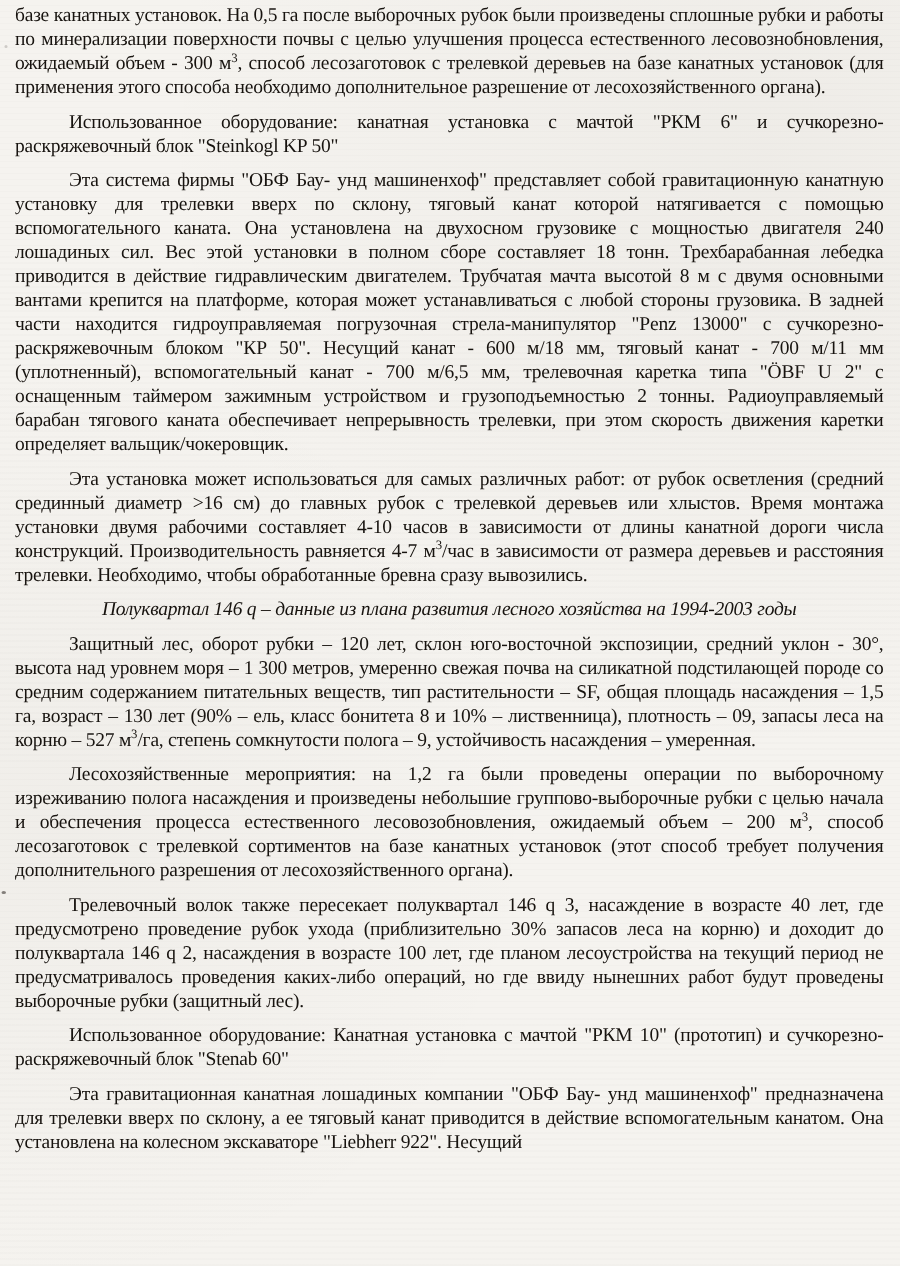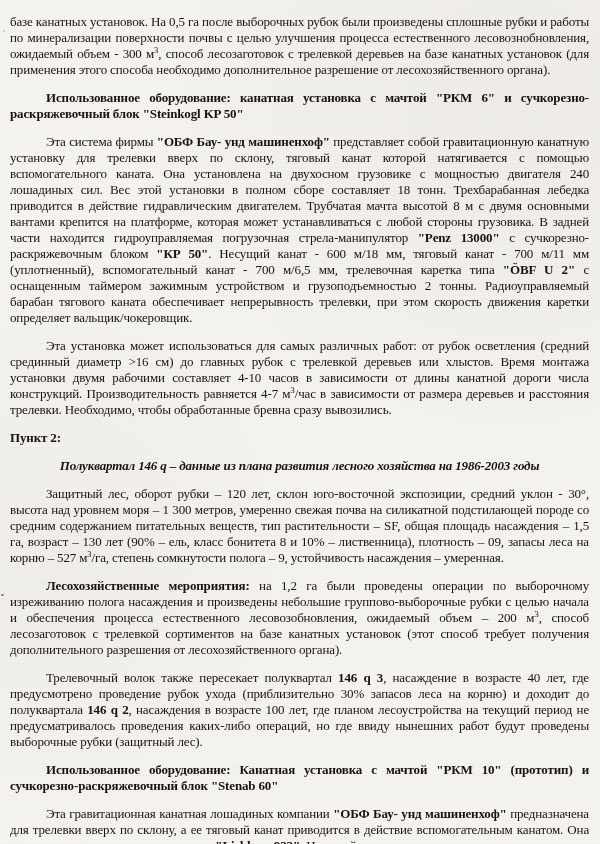--- a/index.html
+++ b/index.html
@@ -20,24 +20,24 @@
     height: 844px;
     padding: 2px 11px 0 10px;
     font-family: "Liberation Serif", "DejaVu Serif", serif;
     font-size: 13px;
     line-height: 16px;
     letter-spacing: -0.15px;
     color: #17130f;
     text-align: justify;
     overflow: hidden;
   }
-  p.block { margin: 12px 0 7px 0; }
+  p.block { margin: 0 0 7px 0; }
   p.indent { text-indent: 36px; }
   p.center { text-align: center; text-indent: 0; }
-  .b { font-weight: 700; }
+  .b { font-weight: 400; }
   .i { font-style: italic; }
   .sup {
     font-size: 8.5px;
     line-height: 0;
     position: relative;
     top: -5px;
     letter-spacing: 0;
   }
   .speck {
     position: absolute;
@@ -48,22 +48,21 @@
   .speck-2 { left: 3px; top: 30px;  width: 2px; height: 2px; opacity: .35; }
 </style>
 </head>
 <body>
 
 <div class="page" id="doc-root">
     <p class="block"><span>базе канатных установок.  На 0,5 га после выборочных рубок были произведены сплошные рубки и работы по минерализации поверхности почвы с целью улучшения процесса естественного лесовознобновления, ожидаемый объем - 300 м</span><span class="sup">3</span><span>, способ лесозаготовок с трелевкой деревьев на базе канатных установок (для применения этого способа необходимо дополнительное разрешение от лесохозяйственного органа).</span></p>
     <p class="block indent"><span class="b">Использованное оборудование:  канатная установка с мачтой "РКМ 6" и сучкорезно-раскряжевочный блок "Steinkogl KP 50"</span></p>
     <p class="block indent"><span>Эта система фирмы </span><span class="b">"ОБФ Бау- унд машиненхоф"</span><span> представляет собой гравитационную канатную установку для трелевки вверх по склону, тяговый канат которой натягивается с помощью вспомогательного каната.  Она установлена на двухосном грузовике с мощностью двигателя 240 лошадиных сил.  Вес этой установки в полном сборе составляет 18 тонн.  Трехбарабанная лебедка приводится в действие гидравлическим двигателем.  Трубчатая мачта высотой 8 м с двумя основными вантами крепится на платформе, которая может устанавливаться с любой стороны грузовика.  В задней части находится гидроуправляемая погрузочная стрела-манипулятор </span><span class="b">"Penz 13000"</span><span> с сучкорезно-раскряжевочным блоком </span><span class="b">"КР 50"</span><span>. Несущий канат - 600 м/18 мм, тяговый канат - 700 м/11 мм (уплотненный), вспомогательный канат - 700 м/6,5 мм, трелевочная каретка типа </span><span class="b">"ÖBF U 2"</span><span> с оснащенным таймером зажимным устройством и грузоподъемностью 2 тонны. Радиоуправляемый барабан тягового каната обеспечивает непрерывность трелевки, при этом скорость движения каретки определяет вальщик/чокеровщик.</span></p>
     <p class="block indent"><span>Эта установка может использоваться для самых различных работ:  от рубок осветления (средний срединный диаметр &gt;16 см) до главных рубок с трелевкой деревьев или хлыстов.  Время монтажа установки двумя рабочими составляет 4-10 часов в зависимости от длины канатной дороги числа конструкций.  Производительность равняется 4-7 м</span><span class="sup">3</span><span>/час в зависимости от размера деревьев и расстояния трелевки.  Необходимо, чтобы обработанные бревна сразу вывозились.</span></p>
-    <p class="block"><span class="b">Пункт 2:</span></p>
-    <p class="block center"><span class="b i">Полуквартал 146 q – данные из плана развития лесного хозяйства на 1986-2003 годы</span></p>
+    <p class="block center"><span class="b i">Полуквартал 146 q – данные из плана развития лесного хозяйства на 1994-2003 годы</span></p>
     <p class="block indent"><span>Защитный лес, оборот рубки – 120 лет, склон юго-восточной экспозиции, средний уклон - 30°, высота над уровнем моря – 1 300 метров, умеренно свежая почва на силикатной подстилающей породе со средним содержанием питательных веществ, тип растительности – SF, общая площадь насаждения – 1,5 га, возраст – 130 лет (90% – ель, класс бонитета 8 и 10% – лиственница), плотность – 09, запасы леса на корню – 527 м</span><span class="sup">3</span><span>/га, степень сомкнутости полога – 9, устойчивость насаждения – умеренная.</span></p>
     <p class="block indent"><span class="b">Лесохозяйственные мероприятия:</span><span>  на 1,2 га были проведены операции по выборочному изреживанию полога насаждения и произведены небольшие группово-выборочные рубки с целью начала и обеспечения процесса естественного лесовозобновления, ожидаемый объем – 200 м</span><span class="sup">3</span><span>, способ лесозаготовок  с трелевкой сортиментов на базе канатных установок (этот способ требует получения дополнительного разрешения от лесохозяйственного органа).</span></p>
     <p class="block indent"><span>Трелевочный волок также пересекает полуквартал </span><span class="b">146 q 3</span><span>, насаждение в возрасте 40 лет, где предусмотрено проведение рубок ухода (приблизительно 30% запасов леса на корню) и доходит до полуквартала </span><span class="b">146 q 2</span><span>, насаждения в возрасте 100 лет, где планом лесоустройства на текущий период не предусматривалось проведения каких-либо операций, но где ввиду нынешних работ будут проведены выборочные рубки (защитный лес).</span></p>
     <p class="block indent"><span class="b">Использованное оборудование:  Канатная установка с мачтой "РКМ 10" (прототип) и сучкорезно-раскряжевочный блок "Stenab 60"</span></p>
     <p class="block indent"><span>Эта гравитационная канатная лошадиных компании </span><span class="b">"ОБФ Бау- унд машиненхоф"</span><span> предназначена для трелевки вверх по склону, а ее тяговый канат приводится в действие вспомогательным канатом.  Она установлена на колесном экскаваторе </span><span class="b">"Liebherr 922"</span><span>.  Несущий</span></p>
   </div>
 <div class="speck speck-1"></div>
 <div class="speck speck-2"></div>
 
 </body></html>

